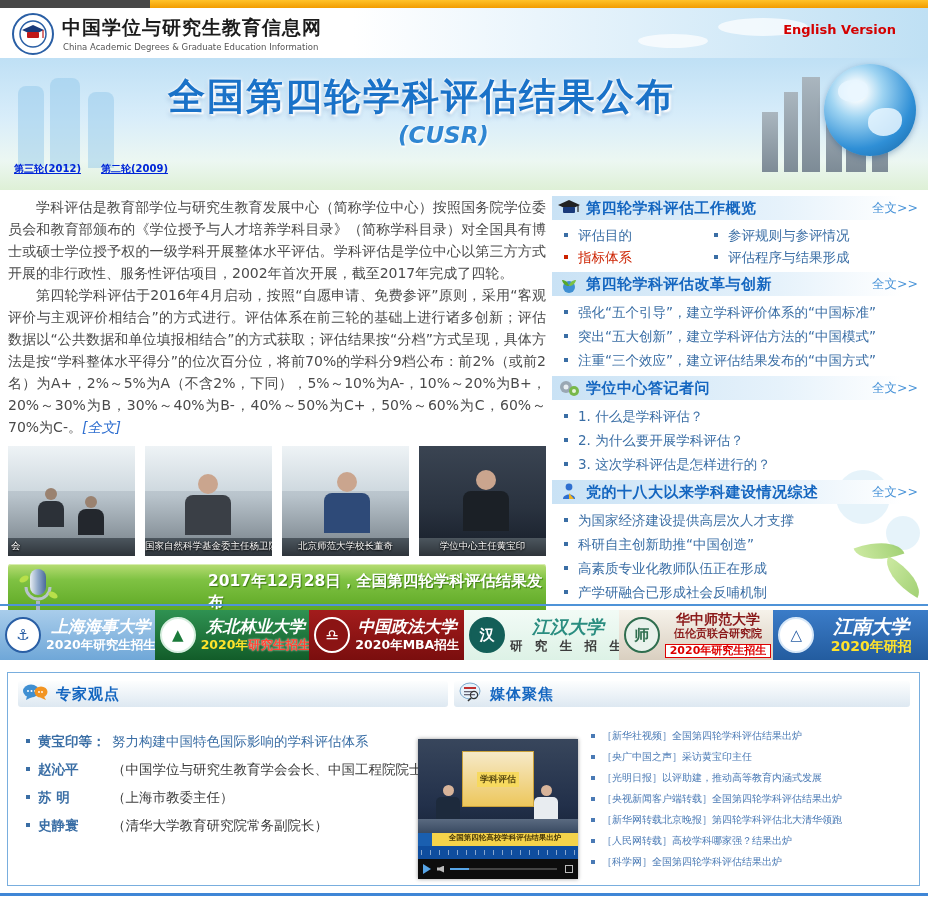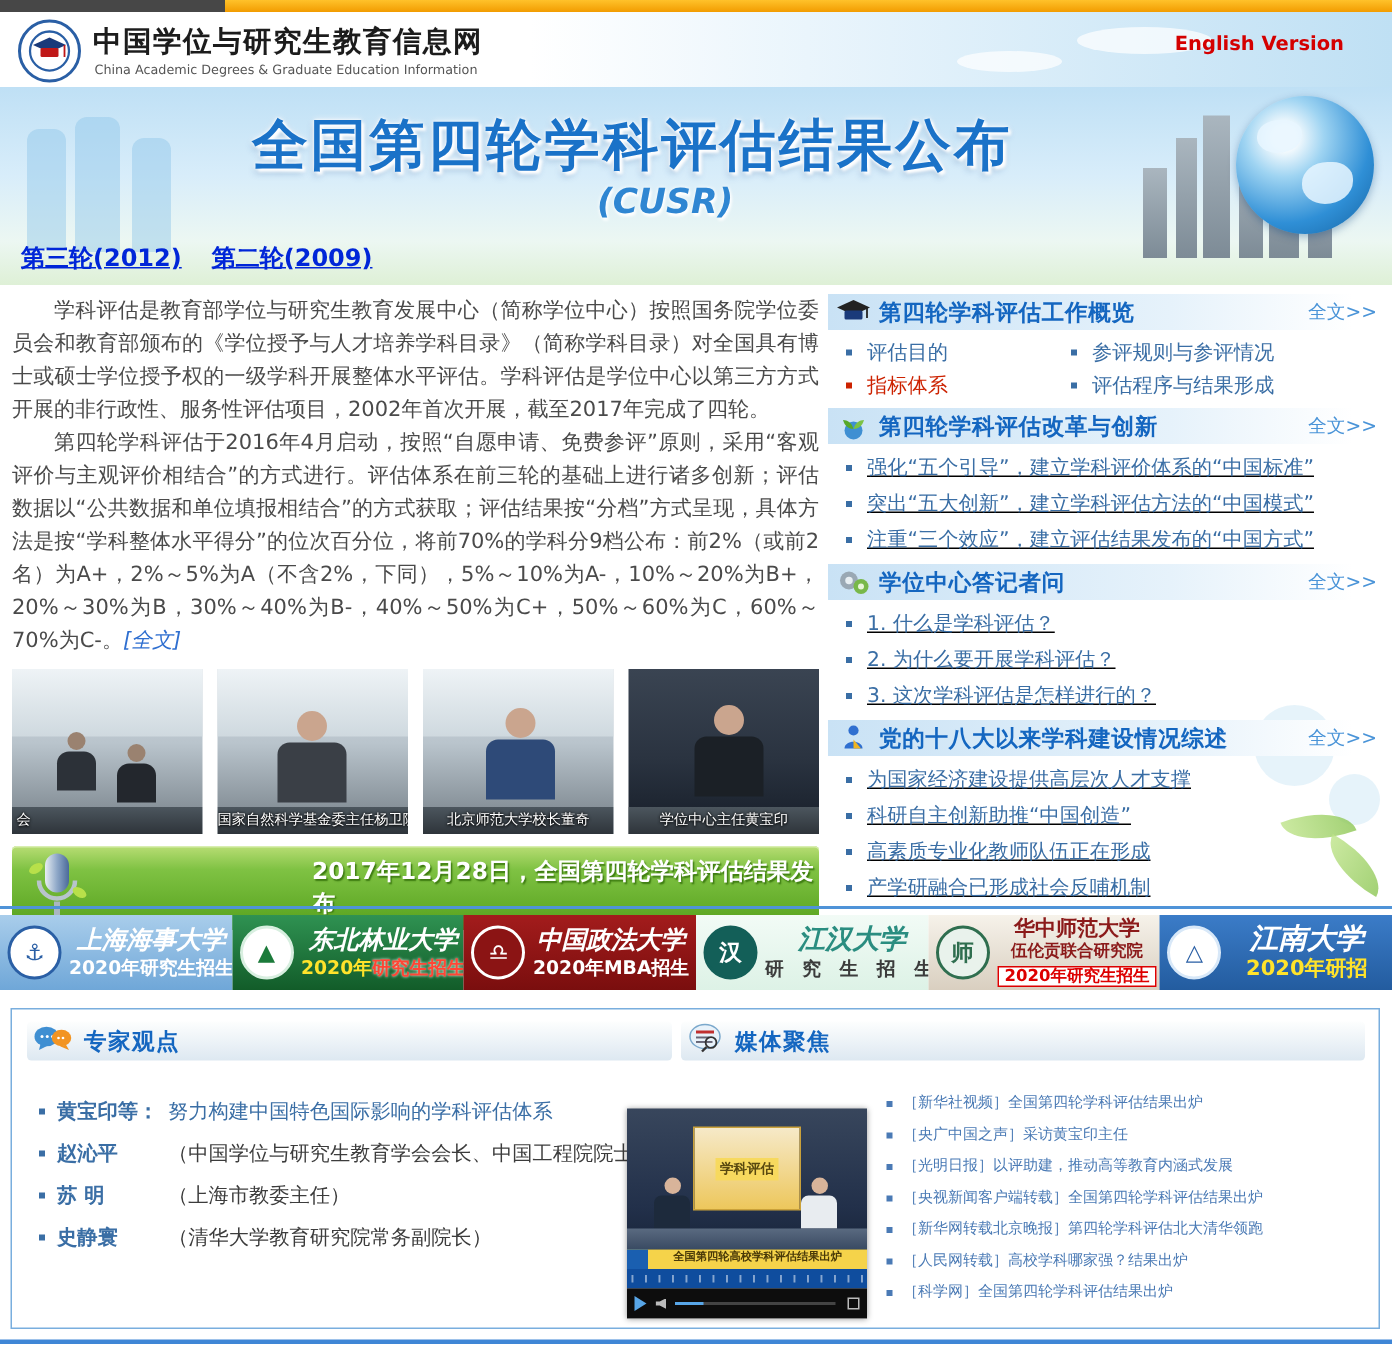--- a/index.html
+++ b/index.html
@@ -27,21 +27,21 @@
   .bldg { position:absolute; bottom:18px; background:linear-gradient(180deg,#aab6bf,#7d8b96); }
   .globe { position:absolute; right:12px; top:6px; width:92px; height:92px; border-radius:50%;
            background:radial-gradient(circle at 35% 30%, #ffffff 8%, #9fd4f2 30%, #2f8fd6 65%, #14619f 100%);
            box-shadow:0 2px 6px rgba(0,60,120,.35); }
   .globe-land { position:absolute; background:#e8f6ff; border-radius:50% 40% 55% 45%; opacity:.85; }
   .banner-title { position:absolute; left:168px; top:14px; font-size:37px; font-weight:bold; color:#1a72c8; letter-spacing:2px;
                   text-shadow:0 0 2px #fff,0 0 4px #fff,2px 2px 2px #ffffff,0 3px 5px rgba(30,80,150,.35); }
   .banner-cusr { position:absolute; left:398px; top:64px; font-size:23px; font-weight:bold; font-style:italic; color:#2f86d2;
                  text-shadow:0 0 3px #fff,1px 2px 2px #fff; }
   .round-links { position:absolute; left:14px; top:104px; display:flex; gap:20px; }
-  .round-links a { font-size:16px; font-weight:bold; color:#0026d8; text-decoration:underline; cursor:pointer; }
+  .round-links a { font-size:10px; font-weight:bold; color:#0026d8; text-decoration:underline; cursor:pointer; }
 
   
   .left-col { position:absolute; left:8px; top:196px; width:538px; }
   .para { font-size:14px; line-height:22px; color:#4a4a4a; text-indent:2em; text-align:justify; }
   .fulltext-inline { color:#2f6fd0; cursor:pointer;font-style:italic; }
   .photos { display:flex; gap:10px; margin-top:8px; }
   .photo { flex:1; height:110px; position:relative; overflow:hidden;
            background:linear-gradient(180deg,#d6dee4 0%,#b9c4cc 45%,#737d85 100%); }
   .photo.dark { background:linear-gradient(180deg,#3a4452 0%,#2a3340 55%,#161d28 100%); }
   .ph-window { position:absolute; left:0; top:0; width:100%; height:45px; background:linear-gradient(180deg,#eef3f6,#cfd9df); }
@@ -67,21 +67,21 @@
   .mic { position:absolute; left:8px; top:3px; }
 
   
   .sidebar { position:absolute; left:552px; top:196px; width:368px; }
   .side-section { margin-bottom:4px; }
   .side-head { display:flex; align-items:center; height:24px; padding-left:4px;
                background:linear-gradient(90deg,#c9e2f5 0%,#e6f2fb 62%,#ffffff 95%); border-radius:0 12px 12px 0; }
   .side-icon { width:26px; height:22px; display:flex; align-items:center; justify-content:center; }
   .side-title { font-size:15px; font-weight:bold; color:#1466c0; margin-left:4px; letter-spacing:.5px; }
   .side-full { margin-left:auto; font-size:12.5px; color:#4a94d8; cursor:pointer; padding-right:2px; }
-  .side-list { list-style:none; margin-top:4px;text-decoration:underline; }
+  .side-list { list-style:none; margin-top:4px; }
   .side-list li { position:relative; padding-left:26px; line-height:24px; font-size:13.5px; color:#3a6ea5; cursor:pointer; }
   .side-list li::before { content:""; position:absolute; left:12px; top:10px; width:4px; height:4px; background:#3a6ea5; }
   .side-grid { display:grid; grid-template-columns:150px 1fr; margin-top:4px; }
   .side-grid li { list-style:none; position:relative; padding-left:26px; line-height:22px; font-size:13.5px; color:#3a6ea5; cursor:pointer; }
   .side-grid li::before { content:""; position:absolute; left:12px; top:9px; width:4px; height:4px; background:#3a6ea5; }
   .side-grid li.red, .side-list li.red { color:#cc2200; }
   .side-grid li.red::before { background:#cc2200; }
   .deco-circle { position:absolute; border-radius:50%; background:#d8ecf8; opacity:.65; }
   .leaf { position:absolute; width:46px; height:22px; background:linear-gradient(90deg,#bfe48a,#8cc653); border-radius:0 100% 0 100%; opacity:.8; }
 

